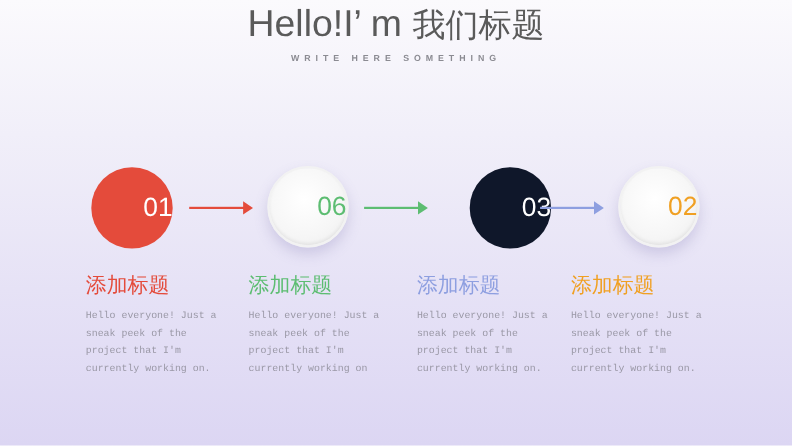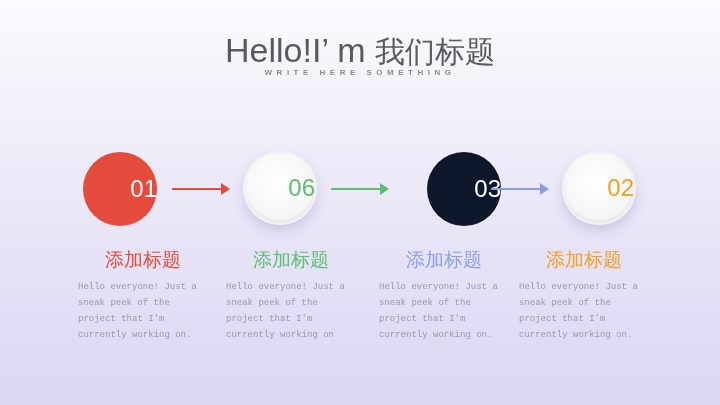--- a/index.html
+++ b/index.html
@@ -3,26 +3,26 @@
 <meta charset="utf-8">
 <style>
   * { margin:0; padding:0; box-sizing:border-box; }
   html, body { width:720px; height:405px; overflow:hidden; }
   body {
     position:relative;
     background: linear-gradient(180deg, #fbfafd 0%, #f1eff9 30%, #e6e2f6 65%, #dcd6f3 100%);
     font-family: "Liberation Sans", "DejaVu Sans", sans-serif;
   }
   .title {
-    position:absolute; left:0; top:28px; width:720px; text-align:center;
+    position:absolute; left:0; top:0; width:720px; text-align:center;
     font-size:34px; color:#5a5a5a; letter-spacing:0px; line-height:44px;
   }
   .title .cn { font-size:30px; }
   .subtitle {
-    position:absolute; left:0; top:68px; width:720px; text-align:center;
+    position:absolute; left:0; top:48px; width:720px; text-align:center;
     font-size:8px; letter-spacing:4.5px; color:#8b8b92; font-weight:bold;
   }
   .circle {
     position:absolute; width:74px; height:74px; border-radius:50%;
     display:flex; align-items:center; justify-content:flex-end;
     font-size:24px; line-height:1;
   }
   .circle.filled { color:#ffffff; }
   .circle.white {
     background: radial-gradient(circle at 45% 40%, #ffffff 0%, #f6f6f6 60%, #ebebeb 100%);
@@ -34,22 +34,21 @@
   }
   .arrow .line { position:absolute; left:0; top:5px; height:2px; width:50px; }
   .arrow .head {
     position:absolute; right:0; top:0; width:0; height:0;
     border-top:6px solid transparent; border-bottom:6px solid transparent;
     border-left:9px solid;
   }
   .col { position:absolute; top:247px; width:130px; }
   .col .h {
     font-size:19px; line-height:26px; margin-bottom:6px;
-    font-family: Liberation Sans, sans-serif;
-    text-align: center;
+    font-family: Liberation Mono, monospace;
   }
   .col .p {
     font-size:9px; line-height:16px; color:#9a98a6;
     font-family: Liberation Mono, monospace;
   }
 </style>
 </head>
 <body>
 
 <div class="title">

